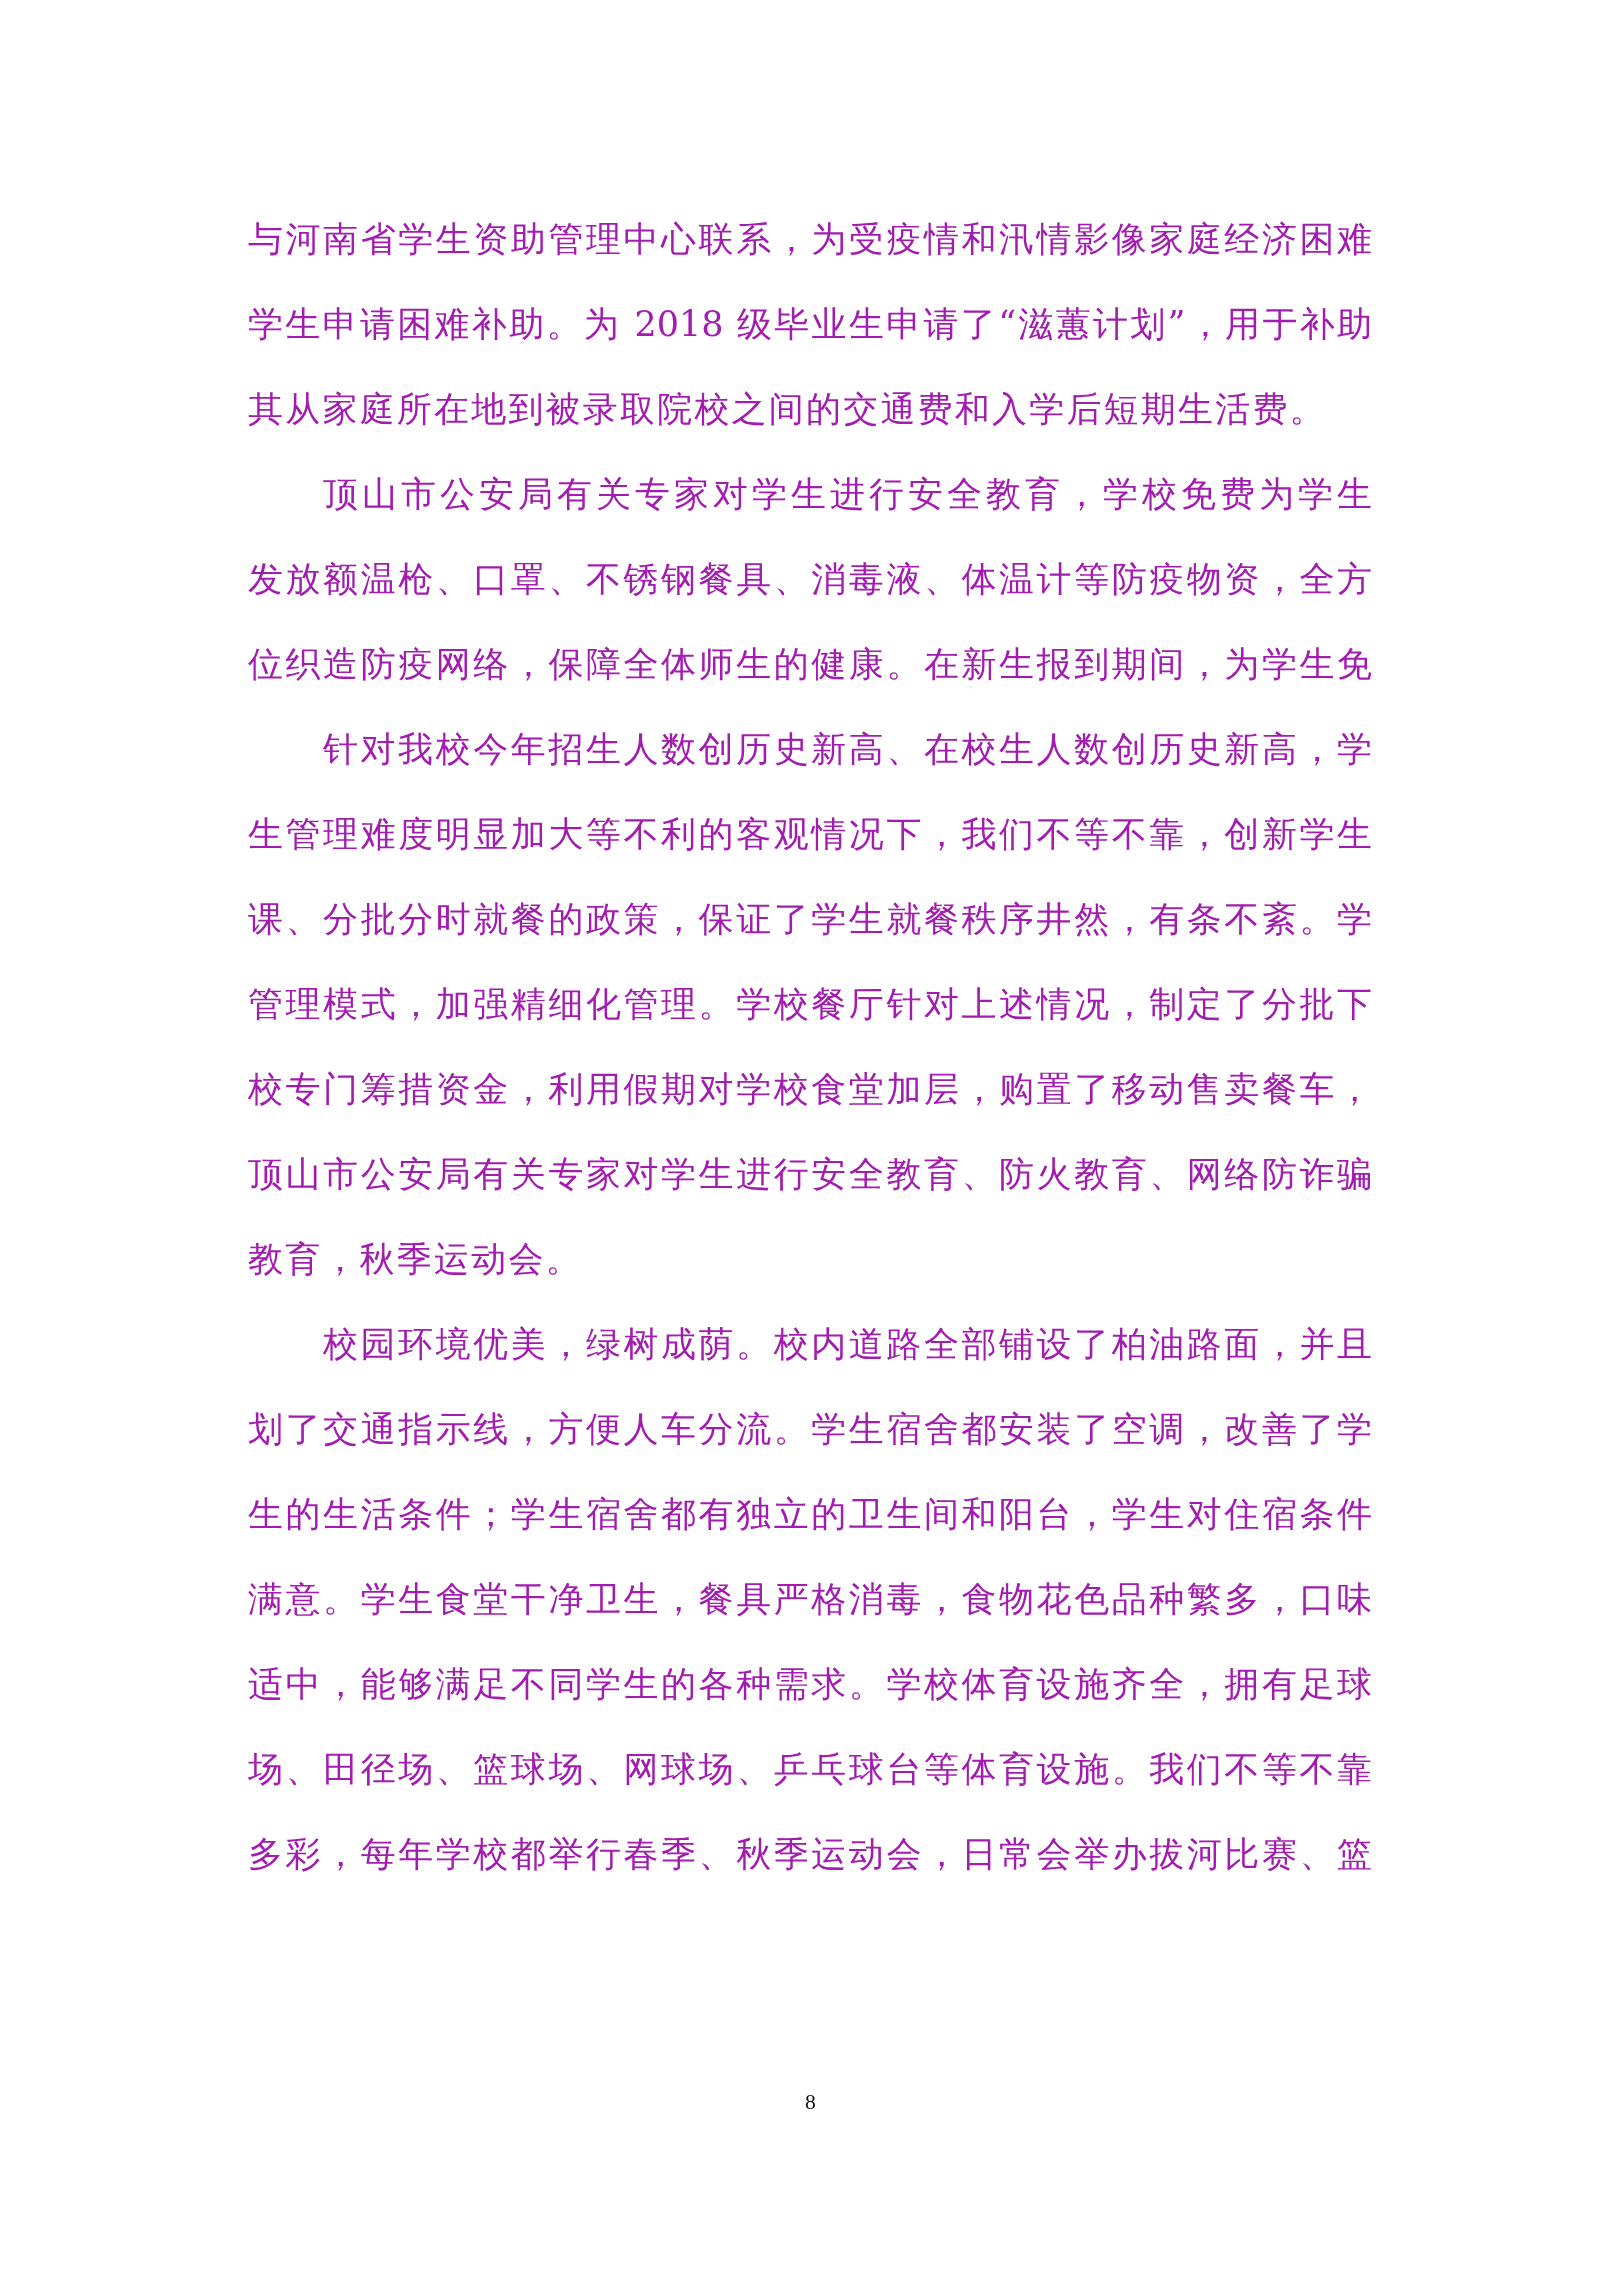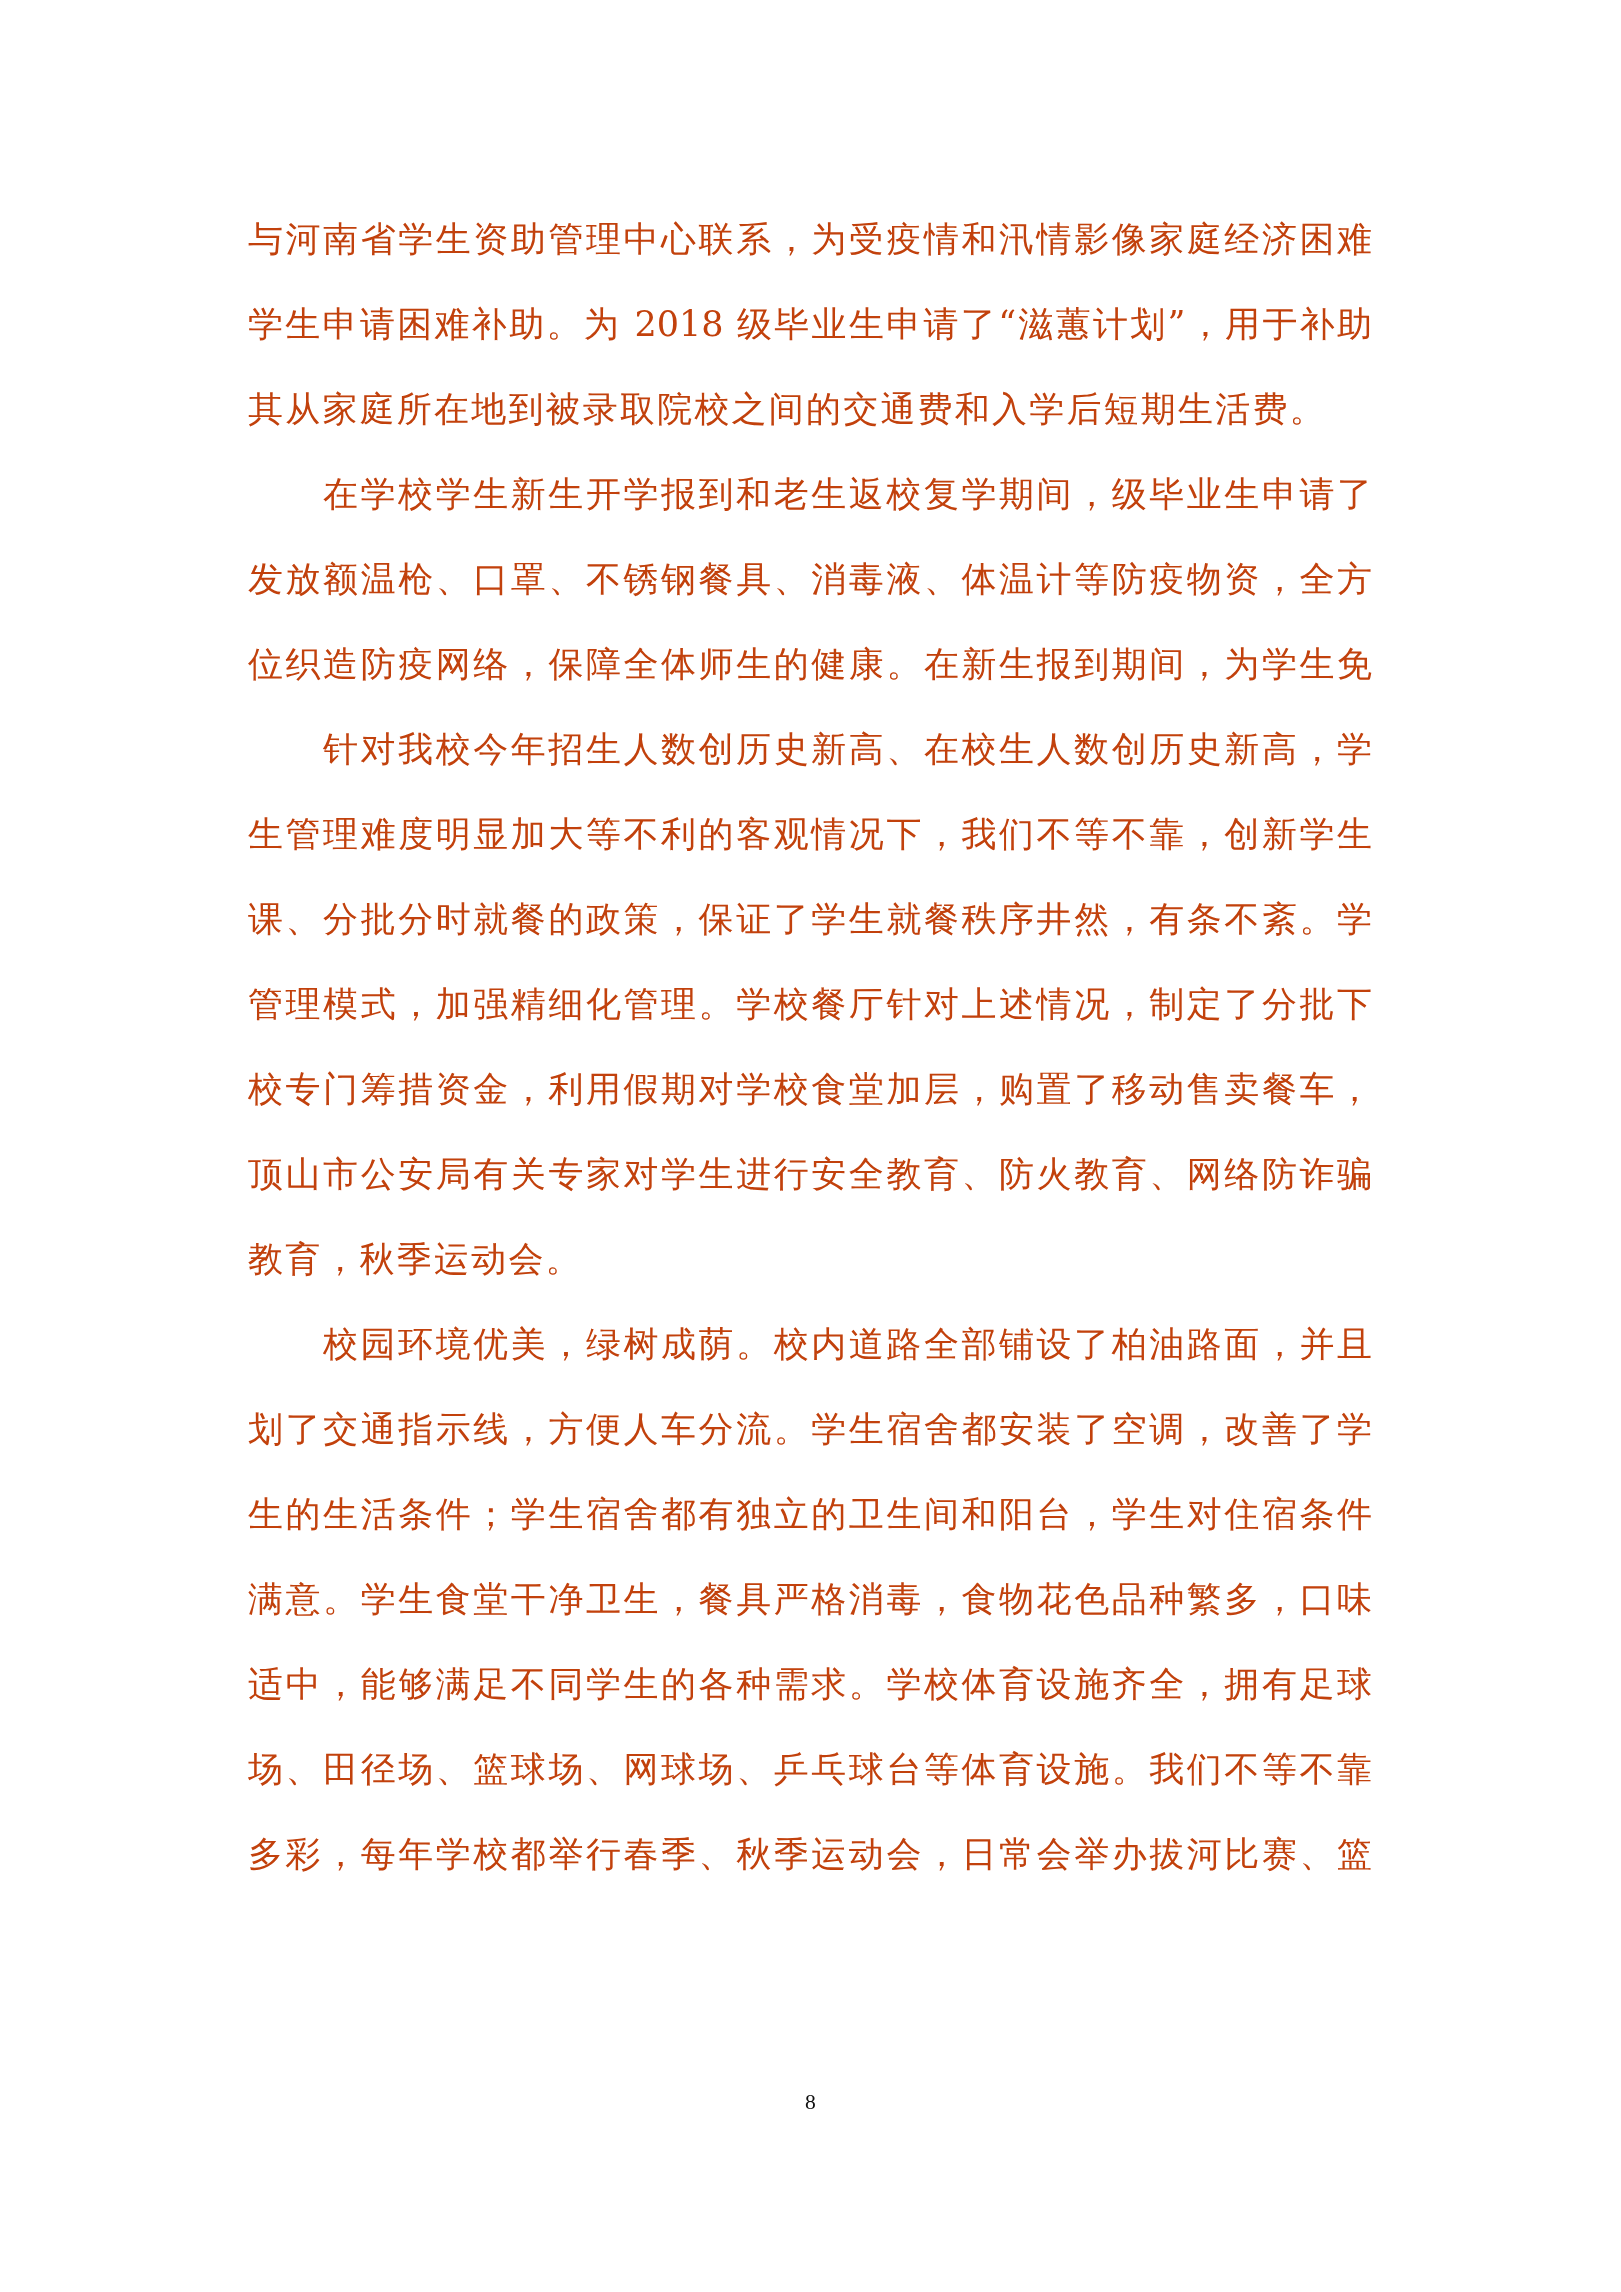--- a/index.html
+++ b/index.html
@@ -4,21 +4,21 @@
   <style>
     html, body { margin: 0; padding: 0; background: #ffffff; }
     body { width: 1621px; height: 2293px; position: relative; overflow: hidden; }
     .page {
       position: absolute; left: 0; top: 0; width: 1621px; height: 2293px;
       background: #ffffff;
     }
     .body-text {
       position: absolute; left: 248px; top: 214px; width: 1124px;
       font-family: "DejaVu Serif", "Liberation Serif", serif;
-      color: #c2410c;
+      color: #a21caf;
     }
     .line {
       display: block;
       height: 85px;
       line-height: 51px;
       font-size: 35px;
       white-space: nowrap;
       text-align: justify;
       text-align-last: justify;
       overflow: visible;
@@ -38,21 +38,21 @@
 <div class="page">
   <div class="body-text">
 
     <div>
       <span class="line">与河南省学生资助管理中心联系，为受疫情和汛情影像家庭经济困难</span>
       <span class="line">学生申请困难补助。为 2018 级毕业生申请了“滋蕙计划”，用于补助</span>
       <span class="line last">其从家庭所在地到被录取院校之间的交通费和入学后短期生活费。</span>
     </div>
 
     <div>
-      <span class="line indent">在学校学生新生开学报到和老生返校复学期间，级毕业生申请了</span>
+      <span class="line indent">顶山市公安局有关专家对学生进行安全教育，学校免费为学生</span>
       <span class="line">发放额温枪、口罩、不锈钢餐具、消毒液、体温计等防疫物资，全方</span>
       <span class="line">位织造防疫网络，保障全体师生的健康。在新生报到期间，为学生免</span>
     </div>
 
     <div>
       <span class="line indent">针对我校今年招生人数创历史新高、在校生人数创历史新高，学</span>
       <span class="line">生管理难度明显加大等不利的客观情况下，我们不等不靠，创新学生</span>
       <span class="line">课、分批分时就餐的政策，保证了学生就餐秩序井然，有条不紊。学</span>
       <span class="line">管理模式，加强精细化管理。学校餐厅针对上述情况，制定了分批下</span>
       <span class="line">校专门筹措资金，利用假期对学校食堂加层，购置了移动售卖餐车，</span>

